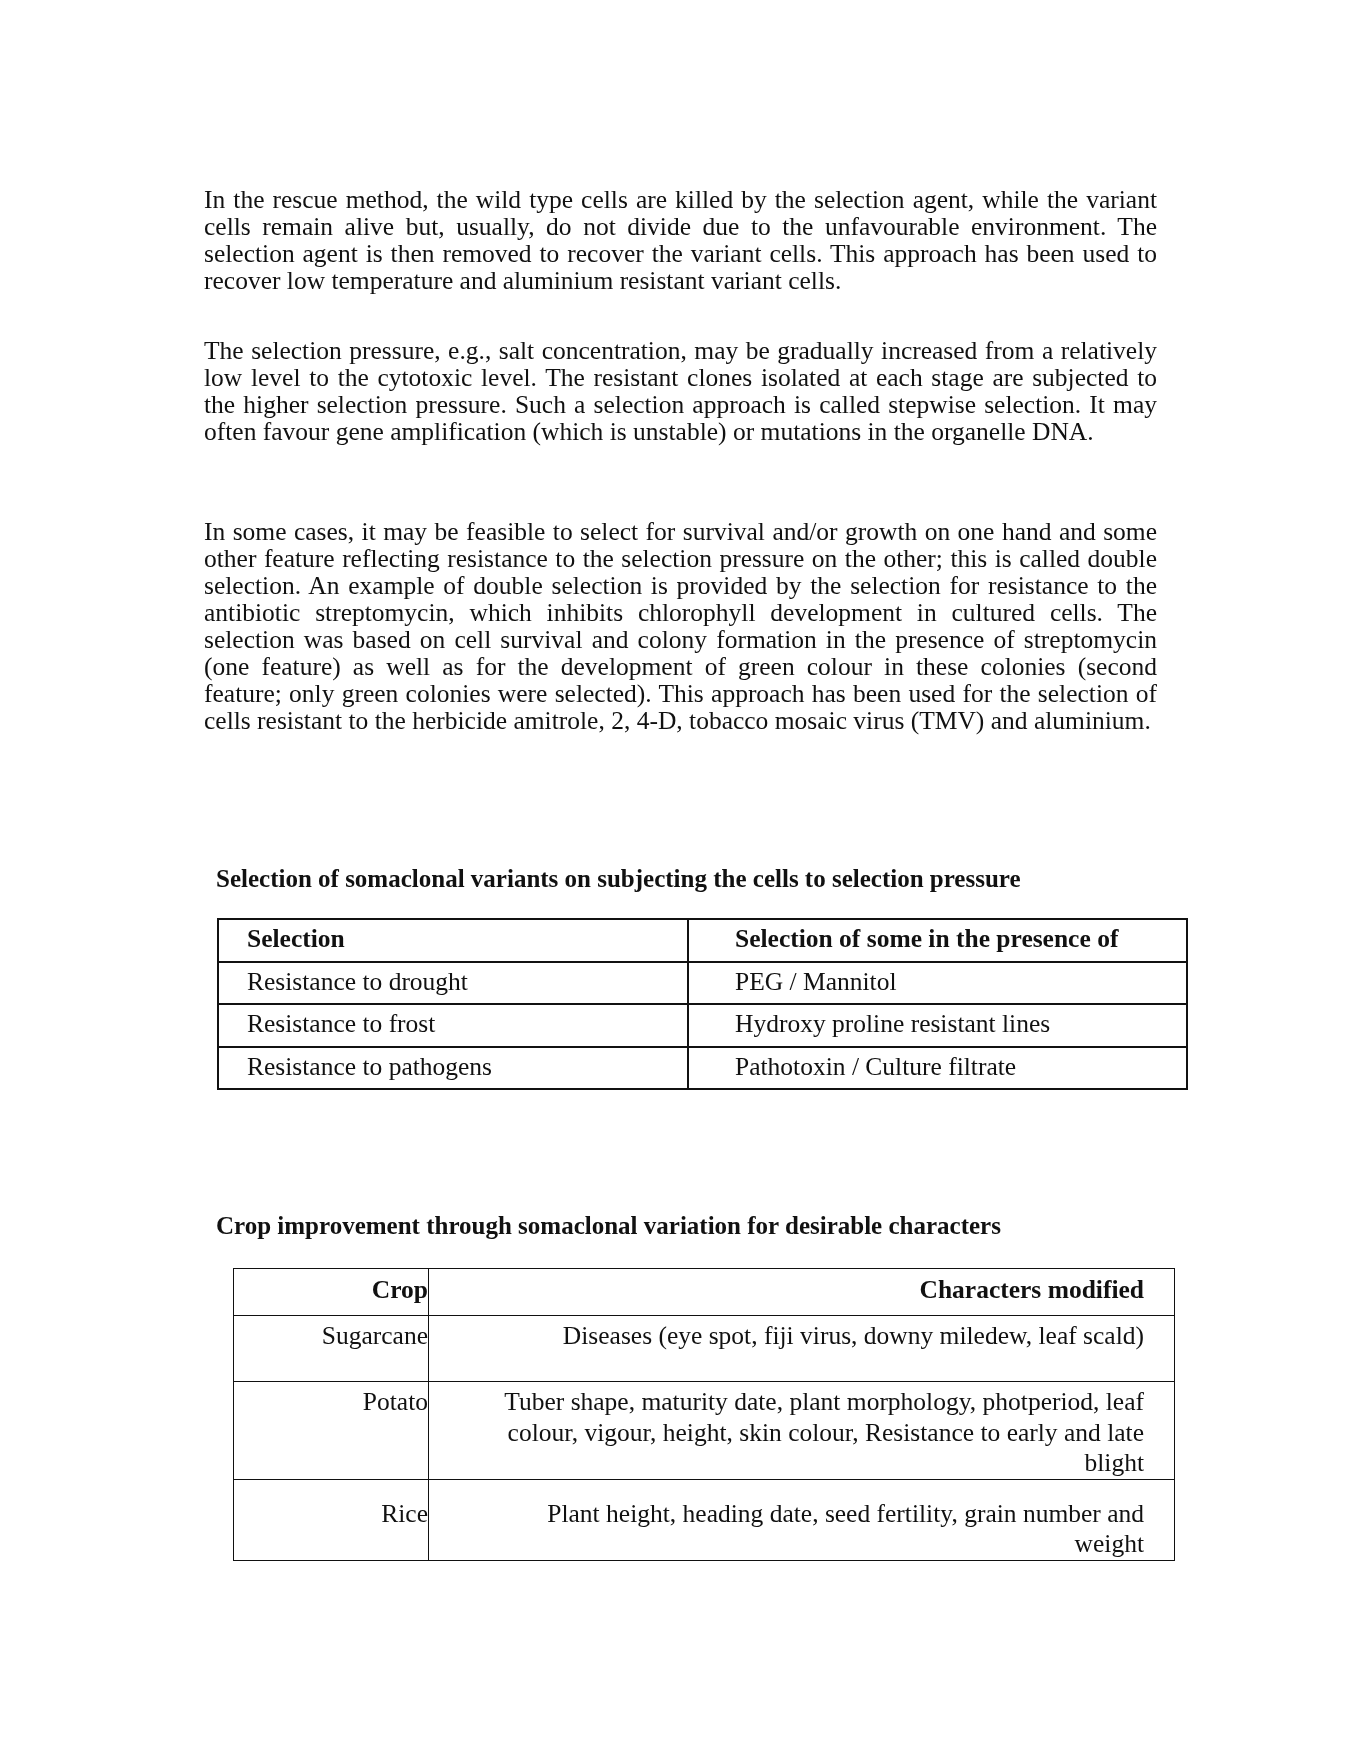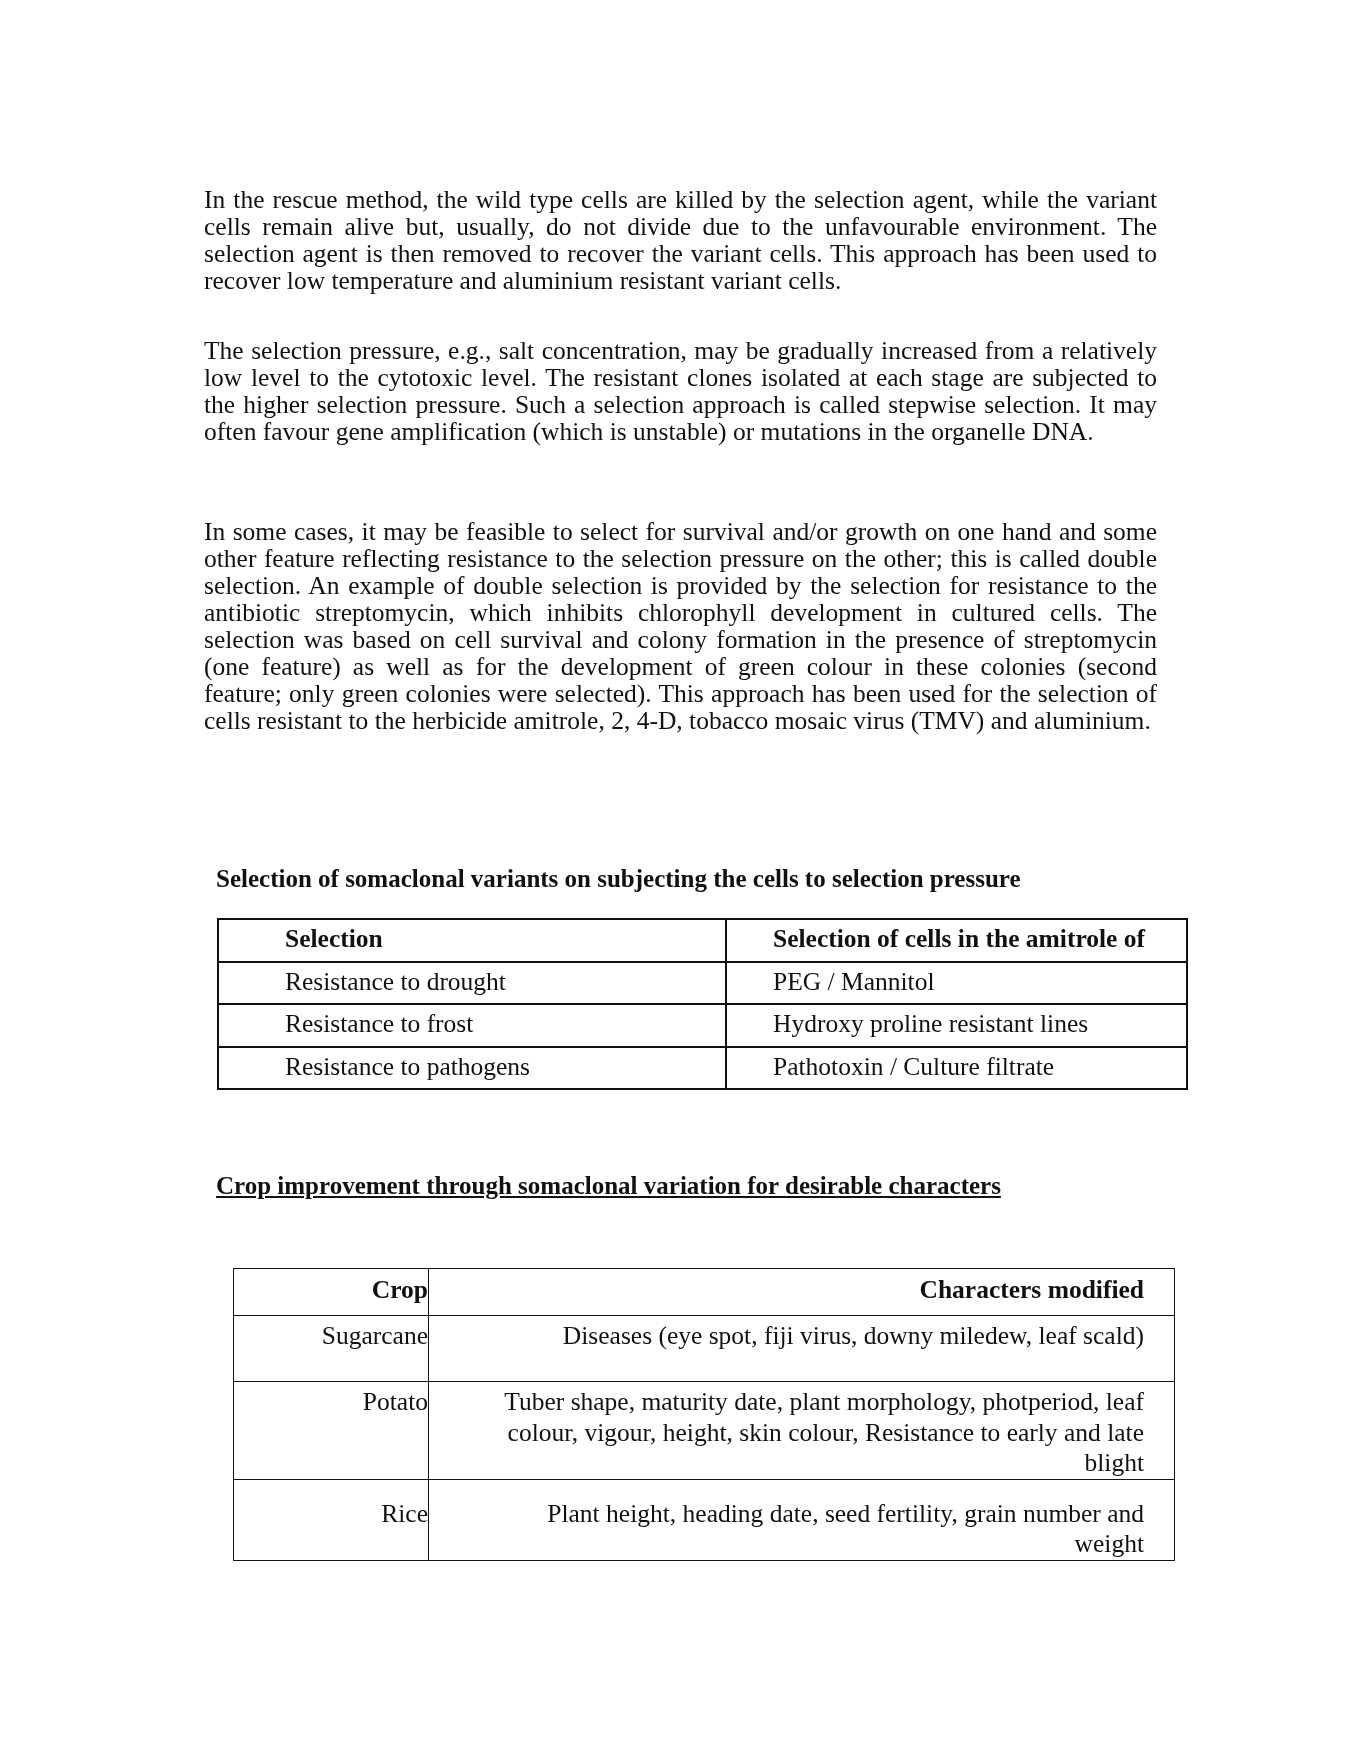--- a/index.html
+++ b/index.html
@@ -17,21 +17,21 @@
     position: absolute; left: 204px;
     font-size: 25px; font-weight: bold; margin: 12px; white-space: nowrap;
   }
   table { position: absolute; border-collapse: collapse; }
   table td, table th {
     font-size: 25.5px; font-weight: normal; text-align: left; vertical-align: top;
     padding: 0;
   }
   #t1 { left: 217px; top: 918px; width: 971px; border: 2.5px solid #111; }
   #t1 td, #t1 th { border: 2.5px solid #111; height: 37.5px; line-height: 31px; padding-top: 3px; }
-  #t1 .c1 { width: 440px; padding-left: 66px; }
+  #t1 .c1 { width: 440px; padding-left: 28px; }
   #t1 .c2 { padding-left: 46px; }
   #t1 th { font-weight: bold; }
   #t2 { left: 233px; top: 1268px; width: 942px; border: 1.5px solid #111; }
   #t2 td, #t2 th { border: 1.5px solid #111; line-height: 30.5px; text-align: right; }
   #t2 .c1 { width: 148px; padding-left: 46px; }
   #t2 .c2 { padding-left: 46px; padding-right: 30px; }
   #t2 th { font-weight: bold; height: 40px; padding-top: 6px; }
   #t2 tr.r-sugarcane td { height: 60px; padding-top: 5px; }
   #t2 tr.r-potato td { height: 86px; padding-top: 5px; }
   #t2 tr.r-rice td { height: 58px; padding-top: 19px; }
@@ -42,38 +42,38 @@
 <p class="para" style="top:186px;">In the rescue method, the wild type cells are killed by the selection agent, while the variant cells remain alive but, usually, do not divide due to the unfavourable environment. The selection agent is then removed to recover the variant cells. This approach has been used to recover low temperature and aluminium resistant variant cells.</p>
 <p class="para" style="top:337px;">The selection pressure, e.g., salt concentration, may be gradually increased from a relatively low level to the cytotoxic level. The resistant clones isolated at each stage are subjected to the higher selection pressure. Such a selection approach is called stepwise selection. It may often favour gene amplification (which is unstable) or mutations in the organelle DNA.</p>
 <p class="para" style="top:518px;">In some cases, it may be feasible to select for survival and/or growth on one hand and some other feature reflecting resistance to the selection pressure on the other; this is called double selection. An example of double selection is provided by the selection for resistance to the antibiotic streptomycin, which inhibits chlorophyll development in cultured cells. The selection was based on cell survival and colony formation in the presence of streptomycin (one feature) as well as for the development of green colour in these colonies (second feature; only green colonies were selected). This approach has been used for the selection of cells resistant to the herbicide amitrole, 2, 4-D, tobacco mosaic virus (TMV) and aluminium.</p>
 
 <h3 class="heading" style="top:853px;">Selection of somaclonal variants on subjecting the cells to selection pressure</h3>
 
 <table id="t1">
   <tbody>
       <tr>
     <th class="c1">Selection</th>
-    <th class="c2">Selection of cells in the amitrole of</th>
+    <th class="c2">Selection of some in the presence of</th>
   </tr>
   <tr>
     <td class="c1">Resistance to drought</td>
     <td class="c2">PEG / Mannitol</td>
   </tr>
   <tr>
     <td class="c1">Resistance to frost</td>
     <td class="c2">Hydroxy proline resistant lines</td>
   </tr>
   <tr>
     <td class="c1">Resistance to pathogens</td>
     <td class="c2">Pathotoxin / Culture filtrate</td>
   </tr>
 </tbody>
   </table>
 
-<h3 class="heading" style="top:1160px;text-decoration:underline;">Crop improvement through somaclonal variation for desirable characters</h3>
+<h3 class="heading" style="top:1200px;">Crop improvement through somaclonal variation for desirable characters</h3>
 
 <table id="t2">
   <tbody>
       <tr>
     <th class="c1">Crop</th>
     <th class="c2">Characters modified</th>
   </tr>
   <tr class="r-sugarcane">
     <td class="c1">Sugarcane</td>
     <td class="c2">Diseases (eye spot, fiji virus, downy miledew, leaf scald)</td>

